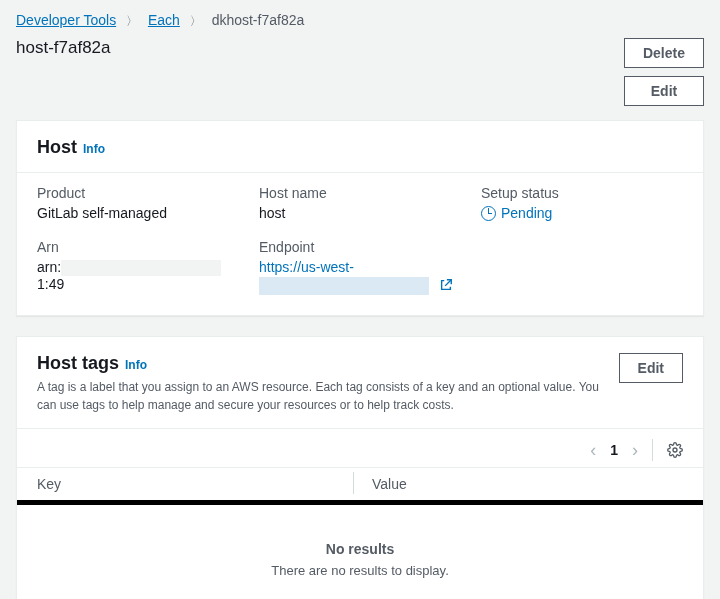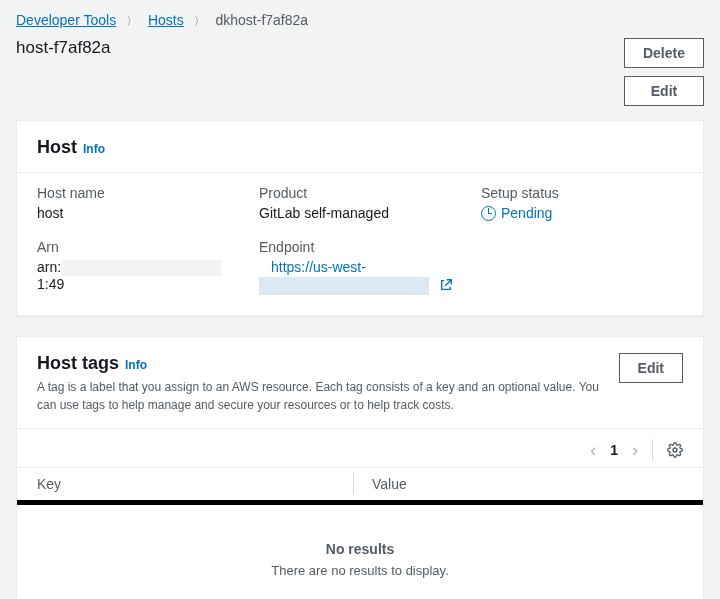--- a/index.html
+++ b/index.html
@@ -48,21 +48,21 @@
   .panel-desc { color: #545b64; font-size: 12px; line-height: 1.5; margin-top: 4px; max-width: 600px; }
   .panel-body { padding: 12px 20px 20px; }
   .grid3 { display: grid; grid-template-columns: 1fr 1fr 1fr; gap: 18px 20px; }
   .field-label { color: #545b64; font-size: 14px; margin-bottom: 4px; }
   .field-value { font-size: 14px; }
   .redact { background: #f2f3f3; display: inline-block; width: 160px; height: 16px; vertical-align: middle; }
   .status { display: flex; align-items: center; gap: 5px; color: #0073bb; }
   .clock-icon { width: 15px; height: 15px; border: 1.5px solid #0073bb; border-radius: 50%; position: relative; display: inline-block; }
   .clock-icon::before { content: ""; position: absolute; width: 1.5px; height: 5px; background: #0073bb; left: 5.5px; top: 1px; }
   .clock-icon::after { content: ""; position: absolute; width: 4px; height: 1.5px; background: #0073bb; left: 6px; top: 6px; }
-  .link { color: #0073bb; margin-left: 12px; }
+  .link { color: #0073bb; }
   .ep-box { background: #dbe9f4; display: inline-block; width: 170px; height: 18px; vertical-align: middle; margin-top: 2px; margin-right: 6px; }
   .ext-icon { display: inline-flex; vertical-align: middle; }
   .pagination { display: flex; justify-content: flex-end; align-items: center; gap: 14px; padding: 10px 20px 6px; }
   .chev { color: #aab7b8; font-size: 18px; cursor: default; user-select: none; }
   .page-num { font-weight: 700; }
   .gear { cursor: pointer; display:inline-flex; }
   .sep-v { width: 1px; height: 22px; background: #d5dbdb; }
   .table-head { display:flex; border-top:1px solid #eaeded; border-bottom:5px solid #000000; padding: 8px 20px; color:#545b64; }
   .th-key { flex: 0 0 50%; position:relative; }
   .th-key::after { content:""; position:absolute; right:6px; top:-4px; width:1px; height:22px; background:#d5dbdb;}
@@ -73,21 +73,21 @@
   .btn-outline { border:1px solid #545b64; background:#000000; padding:6px 4px; font-weight:700; color:#545b64; cursor:pointer; font-family:inherit;}
 </style>
 </head>
 <body>
 
 <div class="page">
 
   <div class="breadcrumb">
     <a>Developer Tools</a>
     <span class="bc-sep">〉</span>
-    <a>Hosts</a>
+    <a>Each</a>
     <span class="bc-sep">〉</span>
     <span class="bc-current">dkhost-f7af82a</span>
   </div>
 
   <div class="title-row">
     <h1 class="page-title">host-f7af82a</h1>
     <div class="btn-row">
       <button class="btn">Delete</button>
       <button class="btn">Edit</button>
     </div>
@@ -96,26 +96,26 @@
   <div class="panel">
     <div class="panel-header">
       <div class="panel-title">
         <span>Host</span>
         <span class="info-link">Info</span>
       </div>
     </div>
     <div class="panel-body">
       <div class="grid3">
         <div>
+          <div class="field-label">Product</div>
+          <div class="field-value">GitLab self-managed</div>
+        </div>
+        <div>
           <div class="field-label">Host name</div>
           <div class="field-value">host</div>
-        </div>
-        <div>
-          <div class="field-label">Product</div>
-          <div class="field-value">GitLab self-managed</div>
         </div>
         <div>
           <div class="field-label">Setup status</div>
           <div class="field-value status">
             <span class="clock-icon"></span>
             <span>Pending</span>
           </div>
         </div>
         <div>
           <div class="field-label">Arn</div>

